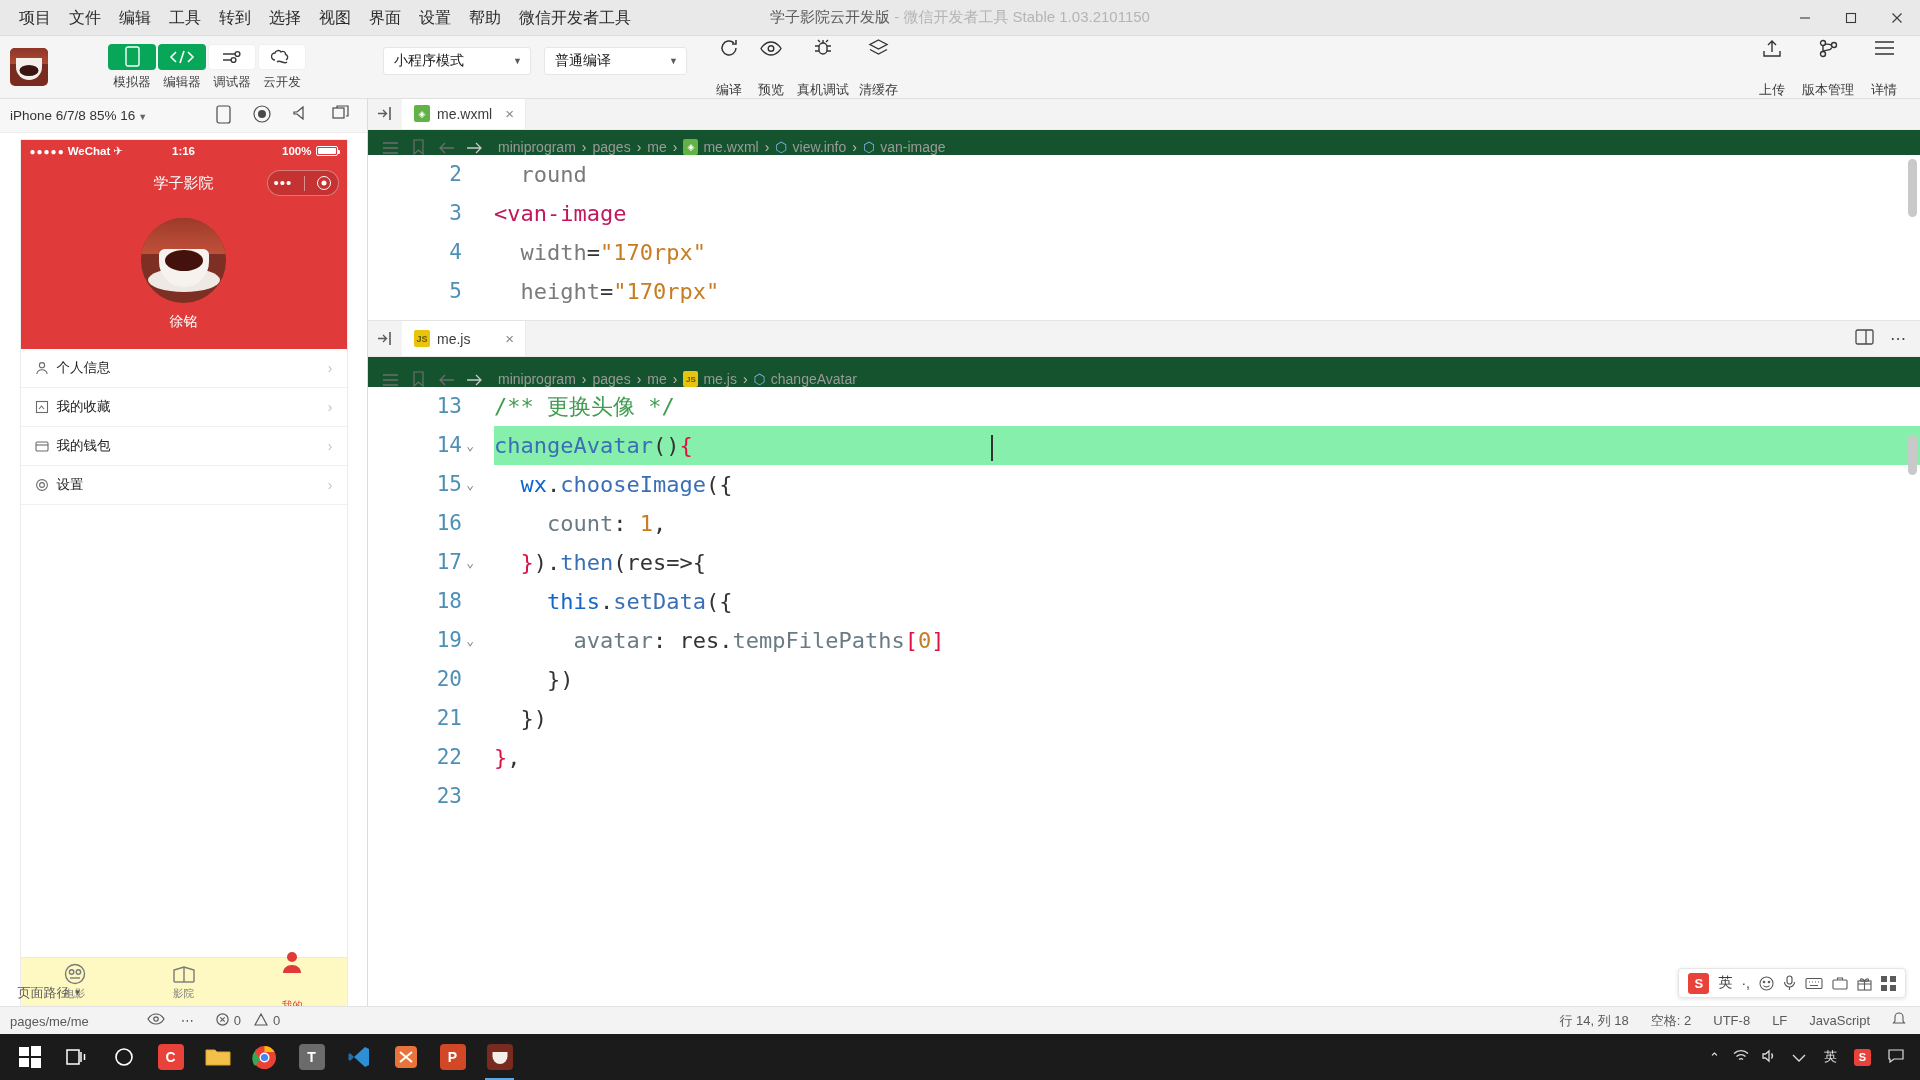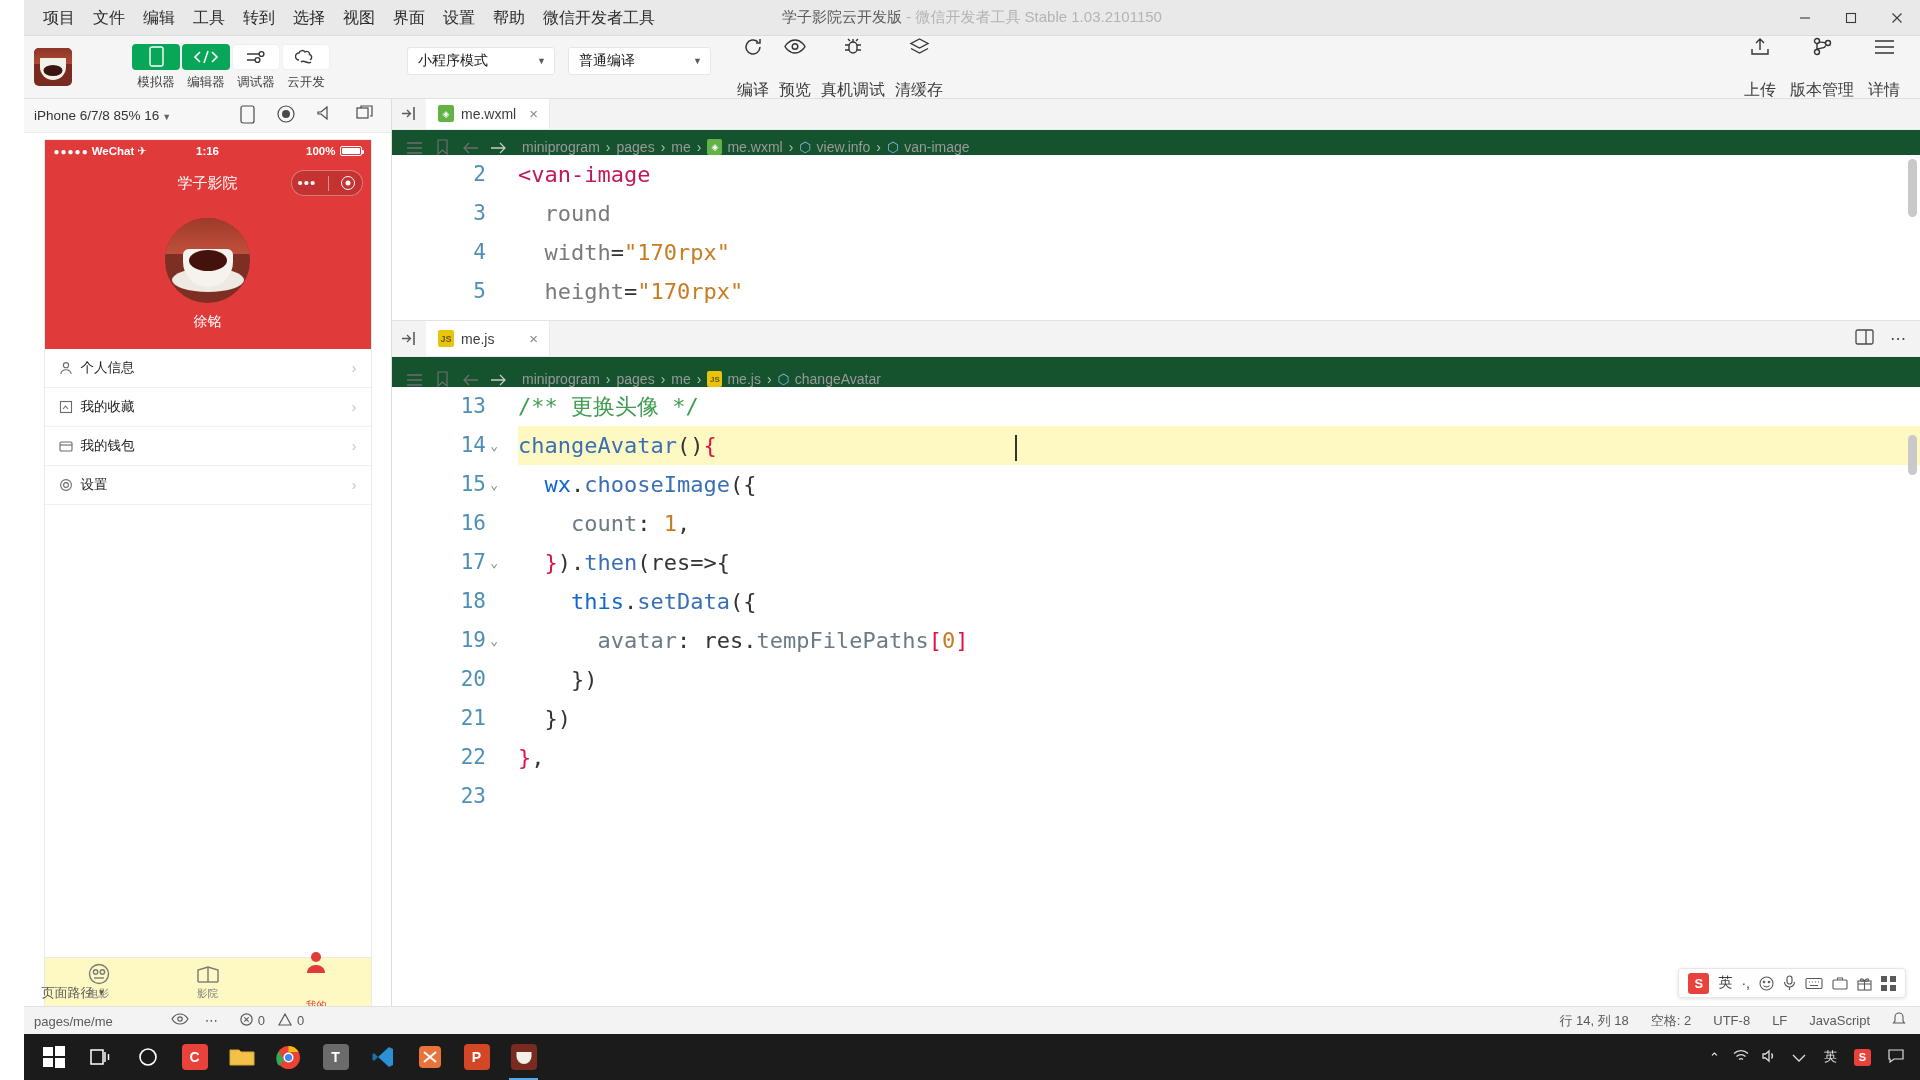--- a/index.html
+++ b/index.html
@@ -1,21 +1,21 @@
 <!DOCTYPE html>
 <html><head>
 <meta charset="utf-8">
 <style>
   * { box-sizing: border-box; margin: 0; padding: 0; }
   html, body {
     width: 1920px; height: 1080px;
     font-family: "Liberation Sans", "DejaVu Sans", sans-serif;
     overflow: hidden; background: #ffffff;
   }
-  .app { width: 1920px; height: 1080px; display: flex; flex-direction: column; position: relative; padding-left: 24px; }
+  .app { width: 1920px; height: 1080px; display: flex; flex-direction: column; position: relative; }
 
   
   .titlebar {
     height: 36px; background: #e9e9e9; border-bottom: 1px solid #dcdcdc;
     display: flex; align-items: center; position: relative; flex: 0 0 36px;
   }
   .menu { display: flex; align-items: center; padding-left: 10px; gap: 0px; }
   .menu-item {
     font-size: 16px; color: #2b2b2b; padding: 4px 9px; white-space: nowrap;
     line-height: 18px;
@@ -75,21 +75,21 @@
   }
   .tb-select.w1 { width: 148px; }
   .tb-select.w2 { width: 143px; }
   .tb-select .caret { margin-left: auto; font-size: 9px; color: #5a5a5a; }
 
   .tb-actions { display: flex; margin-left: 22px; gap: 2px; }
   .tb-act {
     min-width: 40px; display: flex; flex-direction: column; align-items: center; padding: 0 4px;
   }
   .tb-act .ico { height: 26px; display: flex; align-items: center; justify-content: center; color: #333; }
-  .tb-act .lbl { font-size: 16px; color: #3c3c3c; margin-top: 20px; white-space: nowrap; }
+  .tb-act .lbl { font-size: 13px; color: #3c3c3c; margin-top: 20px; white-space: nowrap; }
 
   .tb-right { margin-left: auto; display: flex; gap: 4px; padding-right: 14px; }
   .tb-right .tb-act { min-width: 44px; }
 
   
   .main { flex: 1 1 auto; display: flex; min-height: 0; }
 
   
   .sim {
     width: 368px; flex: 0 0 368px; background: #f7f7f7;
@@ -227,21 +227,21 @@
   }
   .gutter .ln { height: 39px; line-height: 39px; position: relative; }
   .gutter .ln .fold {
     position: absolute; right: -12px; top: 0; color: #7a7a7a; font-size: 13px;
   }
   .codelines {
     flex: 1 1 auto; font-family: "DejaVu Sans Mono", "Liberation Mono", monospace;
     font-size: 22px; color: #333; padding-left: 18px; position: relative; overflow: hidden;
   }
   .cl { height: 39px; line-height: 39px; white-space: pre; }
-  .cl.cur { background: #fef9c3; }
+  .cl.cur { background: #86efac; }
   .tok-tag { color: #c2185b; }
   .tok-attr { color: #7a7a7a; }
   .tok-str { color: #c77c22; }
   .tok-brace { color: #b85ed6; }
   .tok-kw { color: #1166cc; }
   .tok-fn { color: #3a6fb5; }
   .tok-cmt { color: #3f9c50; }
   .tok-num { color: #c77c22; }
   .tok-pl { color: #333; }
   .tok-prop { color: #6a7b86; }
@@ -675,22 +675,22 @@
         </div>
         <div class="code">
           <div class="gutter" id="gut-top">
               <div class="ln">2</div>
               <div class="ln">3</div>
               <div class="ln">4</div>
               <div class="ln">5</div>
               <div class="ln">6</div>
             </div>
           <div class="codelines" id="lines-top">
+              <div class="cl">  <span class="tok-attr">round</span></div>
               <div class="cl"><span class="tok-tag">&lt;van-image</span></div>
-              <div class="cl">  <span class="tok-attr">round</span></div>
               <div class="cl">  <span class="tok-attr">width</span><span class="tok-pl">=</span><span class="tok-str">"170rpx"</span></div>
               <div class="cl">  <span class="tok-attr">height</span><span class="tok-pl">=</span><span class="tok-str">"170rpx"</span></div>
               <div class="cl">  <span class="tok-attr">src</span><span class="tok-pl">=</span><span class="tok-str">"</span><span class="tok-brace">{{</span><span class="tok-str">avatar</span><span class="tok-brace">}}</span><span class="tok-str">"</span></div>
             </div>
           <div class="scroll-v" style="top:4px;height:170px;">
             <div class="thumb" style="height:58px;margin-top:0;"></div>
           </div>
         </div>
       </div>
 

